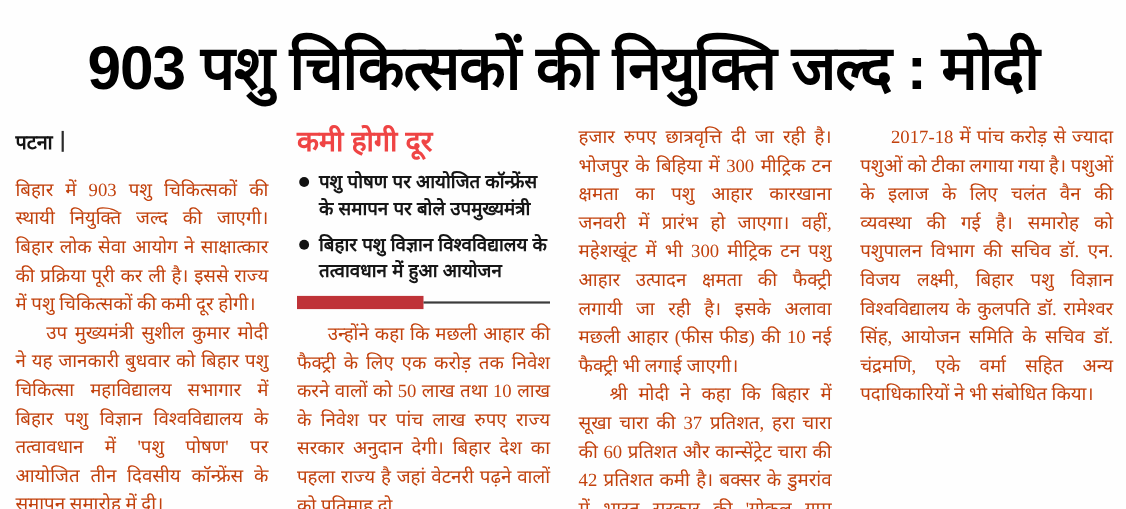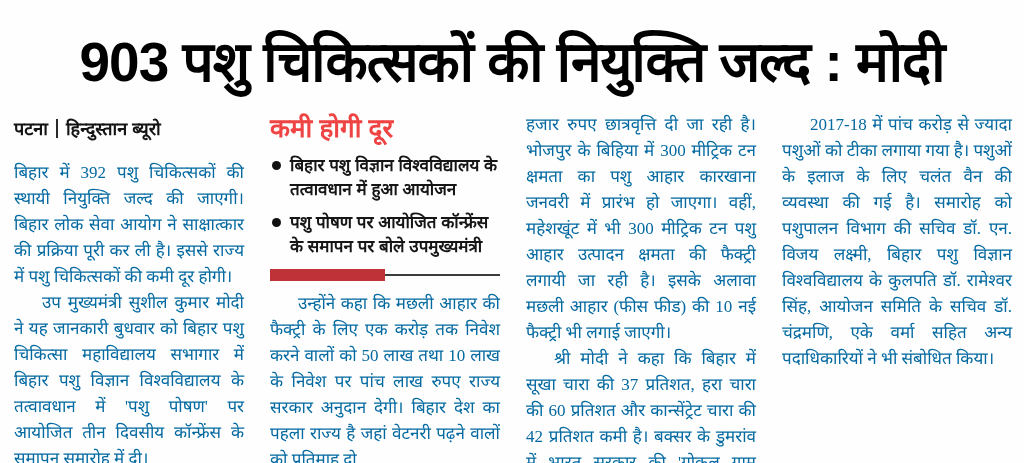--- a/index.html
+++ b/index.html
@@ -40,21 +40,21 @@
   }
   .col {
     flex: 1 1 0;
     min-width: 0;
   }
   .para {
     margin: 0;
     font-size: 17px;
     line-height: 26px;
     text-align: justify;
-    color: #0369a1;
+    color: #c2410c;
   }
   .para.indent { text-indent: 28px; }
   
   .byline {
     font-family: "Liberation Sans", sans-serif;
     font-weight: 700;
     font-size: 18px;
     color: #141414;
     margin: 4px 0 20px 0;
     display: flex;
@@ -123,37 +123,36 @@
 <div class="page">
 
   <h1 class="headline">903 पशु चिकित्सकों की नियुक्ति जल्द : मोदी</h1>
 
   <div class="content">
 
     <div class="col">
       <div class="byline">
         <span>पटना</span>
         <span class="byline-sep"></span>
-        <span>हिन्दुस्तान ब्यूरो</span>
       </div>
-      <p class="para">बिहार में 392 पशु चिकित्सकों की स्थायी नियुक्ति जल्द की जाएगी। बिहार लोक सेवा आयोग ने साक्षात्कार की प्रक्रिया पूरी कर ली है। इससे राज्य में पशु चिकित्सकों की कमी दूर होगी।</p>
+      <p class="para">बिहार में 903 पशु चिकित्सकों की स्थायी नियुक्ति जल्द की जाएगी। बिहार लोक सेवा आयोग ने साक्षात्कार की प्रक्रिया पूरी कर ली है। इससे राज्य में पशु चिकित्सकों की कमी दूर होगी।</p>
       <p class="para indent">उप मुख्यमंत्री सुशील कुमार मोदी ने यह जानकारी बुधवार को बिहार पशु चिकित्सा महाविद्यालय सभागार में बिहार पशु विज्ञान विश्वविद्यालय के तत्वावधान में 'पशु पोषण' पर आयोजित तीन दिवसीय कॉन्फ्रेंस के समापन समारोह में दी।</p>
     </div>
 
     <div class="col">
       <div>
         <h2 class="red-heading">कमी होगी दूर</h2>
         <ul class="bullet-list">
           <li class="bullet-item">
             <span class="bullet-dot"></span>
-            <span class="bullet-text">बिहार पशु विज्ञान विश्वविद्यालय के तत्वावधान में हुआ आयोजन</span>
+            <span class="bullet-text">पशु पोषण पर आयोजित कॉन्फ्रेंस के समापन पर बोले उपमुख्यमंत्री</span>
           </li>
           <li class="bullet-item">
             <span class="bullet-dot"></span>
-            <span class="bullet-text">पशु पोषण पर आयोजित कॉन्फ्रेंस के समापन पर बोले उपमुख्यमंत्री</span>
+            <span class="bullet-text">बिहार पशु विज्ञान विश्वविद्यालय के तत्वावधान में हुआ आयोजन</span>
           </li>
         </ul>
         <div class="box-divider">
           <span class="red-bar"></span>
           <span class="thin-line"></span>
         </div>
       </div>
       <p class="para indent">उन्होंने कहा कि मछली आहार की फैक्ट्री के लिए एक करोड़ तक निवेश करने वालों को 50 लाख तथा 10 लाख के निवेश पर पांच लाख रुपए राज्य सरकार अनुदान देगी। बिहार देश का पहला राज्य है जहां वेटनरी पढ़ने वालों को प्रतिमाह दो</p>
     </div>
 

